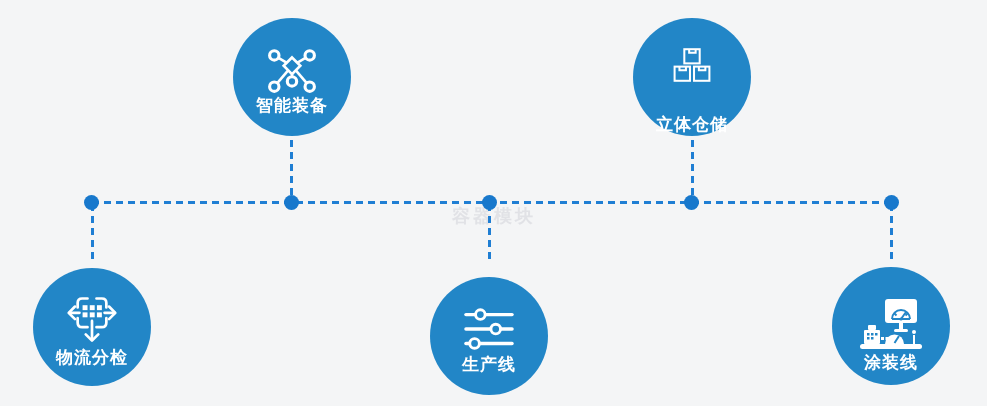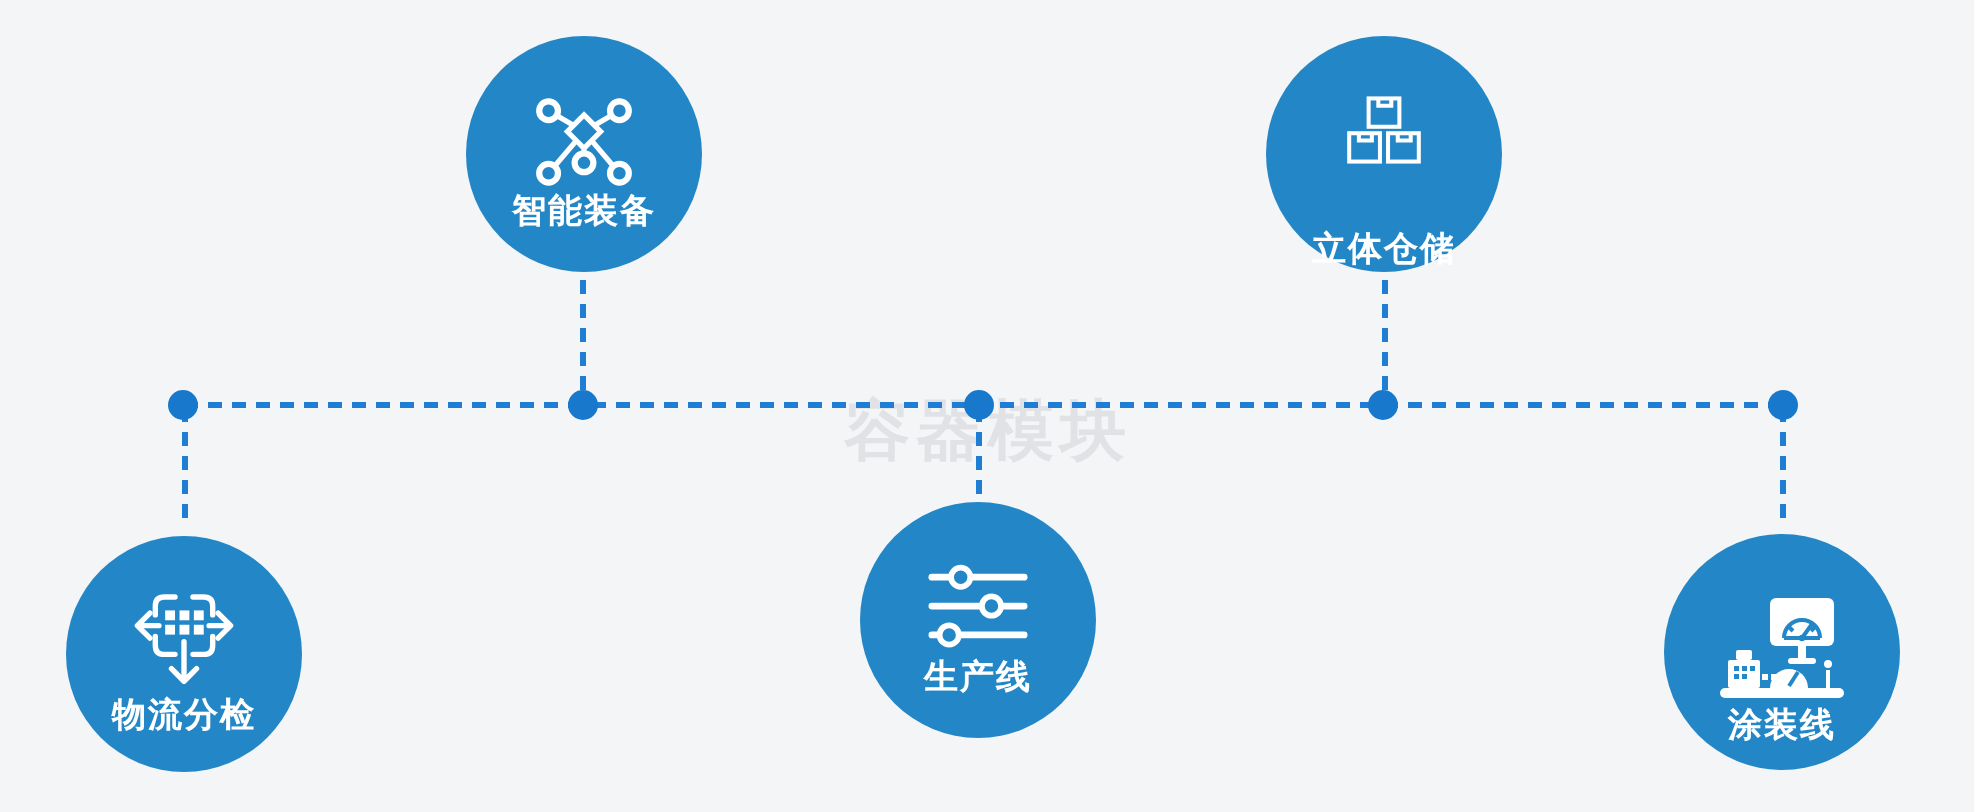--- a/index.html
+++ b/index.html
@@ -18,21 +18,21 @@
   .canvas{
     position:relative;
     width:987px;height:406px;
     background:var(--bg);
     overflow:hidden;
   }
   .watermark{
     position:absolute;
     left:494px;top:216px;
     transform:translate(-50%,-50%);
-    font-size:33px;
+    font-size:18px;
     font-weight:bold;
     letter-spacing:3px;
     color:var(--watermark);
     z-index:1;
     user-select:none;
     white-space:nowrap;
   }
   .hline{
     position:absolute;
     height:3px;
@@ -151,21 +151,21 @@
         <rect x="26.5" y="12.5" width="5.5" height="5.5"></rect>
         <rect x="34.5" y="12.5" width="5.5" height="5.5"></rect>
         <rect x="18.5" y="20.5" width="5.5" height="5.5"></rect>
         <rect x="26.5" y="20.5" width="5.5" height="5.5"></rect>
         <rect x="34.5" y="20.5" width="5.5" height="5.5"></rect>
       </g>
     </svg>
     <div class="label">物流分检</div>
   </div>
 
-  <div class="node" style="left:430px;top:251px;align-items:center;">
+  <div class="node" style="left:430px;top:277px;align-items:center;">
     <svg class="icon" width="50" height="46" viewBox="0 0 52 46">
       <g stroke="#fff" stroke-width="3.5" stroke-linecap="round">
         <line x1="2" y1="7" x2="50" y2="7"></line>
         <line x1="2" y1="22" x2="50" y2="22"></line>
         <line x1="2" y1="37" x2="50" y2="37"></line>
       </g>
       <g stroke="#fff" stroke-width="3" fill="#2286c7">
         <circle cx="17" cy="7" r="5"></circle>
         <circle cx="33" cy="22" r="5"></circle>
         <circle cx="11" cy="37" r="5"></circle>

